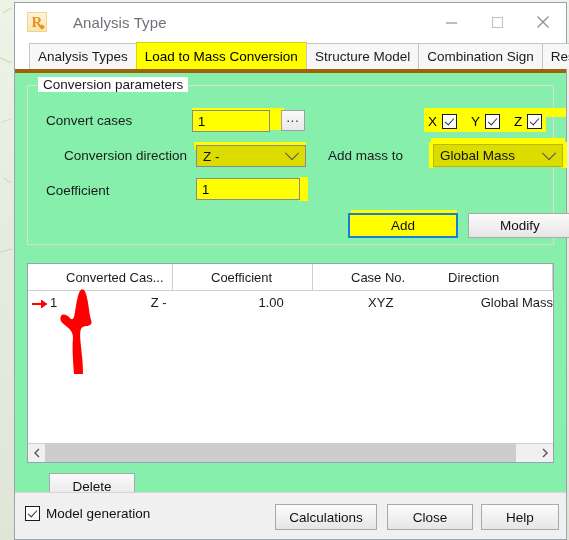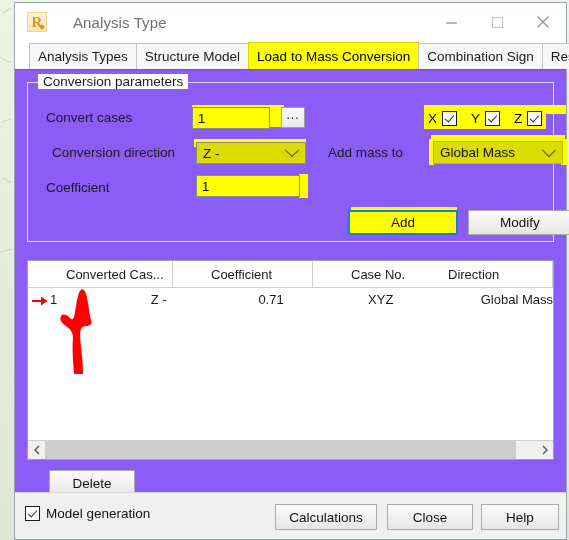--- a/index.html
+++ b/index.html
@@ -134,23 +134,23 @@
     border-color: #d8d800;
     height: 27px;
   }
   .tab.last-partial {
     padding-right: 4px;
   }
 
   
   .client {
     flex: 1;
-    background: #8b5cf6;
+    background: #86efac;
     position: relative;
-    border-top: 1px solid #a16207;
+    border-top: 4px solid #a16207;
     box-sizing: border-box;
   }
 
   
   .groupbox {
     position: absolute;
     left: 12px;
     top: 12px;
     right: 12px;
     height: 160px;
@@ -422,22 +422,22 @@
           <svg width="14" height="14" viewBox="0 0 14 14">
             <line x1="1.5" y1="1.5" x2="12.5" y2="12.5" stroke="#8b9096" stroke-width="1.3"></line>
             <line x1="12.5" y1="1.5" x2="1.5" y2="12.5" stroke="#8b9096" stroke-width="1.3"></line>
           </svg>
         </div>
       </div>
     </div>
 
     <div class="tabstrip">
       <div class="tab">Analysis Types</div>
+      <div class="tab active">Load to Mass Conversion</div>
       <div class="tab">Structure Model</div>
-      <div class="tab active">Load to Mass Conversion</div>
       <div class="tab">Combination Sign</div>
       <div class="tab last-partial">Result</div>
 
     </div>
 
     <div class="client">
 
       <div class="groupbox">
         <div class="groupbox-legend">Conversion parameters</div>
 
@@ -457,21 +457,21 @@
           <div class="axis-item">
             <span class="lbl">Y</span>
             <span class="cbox checked"></span>
           </div>
           <div class="axis-item">
             <span class="lbl">Z</span>
             <span class="cbox checked"></span>
           </div>
         </div>
 
-        <div class="field-label" style="left:24px; top:62px;">Conversion direction</div>
+        <div class="field-label" style="left:36px; top:62px;">Conversion direction</div>
         <div class="hl-blob" style="left:166px; top:56px; width:112px; height:8px;"></div>
         <div class="combo" style="left:168px; top:59px; width:110px; height:22px;">
           <span>Z -</span>
           <span class="chev"></span>
         </div>
 
         <div class="field-label" style="left:300px; top:62px;">Add mass to</div>
         <div class="hl-blob" style="left:403px; top:52px; width:134px; height:10px;"></div>
         <div class="hl-blob" style="left:401px; top:56px; width:5px; height:26px;"></div>
         <div class="hl-blob" style="left:533px; top:56px; width:6px; height:26px;"></div>
@@ -502,21 +502,21 @@
         </div>
         <div class="tbl-body">
           <div class="row-marker">
             <svg width="16" height="12" viewBox="0 0 16 12">
               <path d="M0 5 L9 5 L9 1.5 L15.5 6 L9 10.5 L9 7 L0 7 Z" fill="#ff0000"></path>
             </svg>
           </div>
           <div class="tbl-row">
             <div class="td" style="width:115px; padding-left:22px;">1</div>
             <div class="td" style="width:108px;">Z -</div>
-            <div class="td" style="width:110px;">0.71</div>
+            <div class="td" style="width:110px;">1.00</div>
             <div class="td" style="width:113px;">XYZ</div>
             <div class="td" style="flex:1;">Global Mass</div>
           </div>
         </div>
         <div class="hscroll">
           <div class="hs-arrow">
             <svg width="8" height="10" viewBox="0 0 8 10">
                 <polyline points="6,1 2,5 6,9" fill="none" stroke="#555" stroke-width="1.4"></polyline>
               </svg>
           </div>

